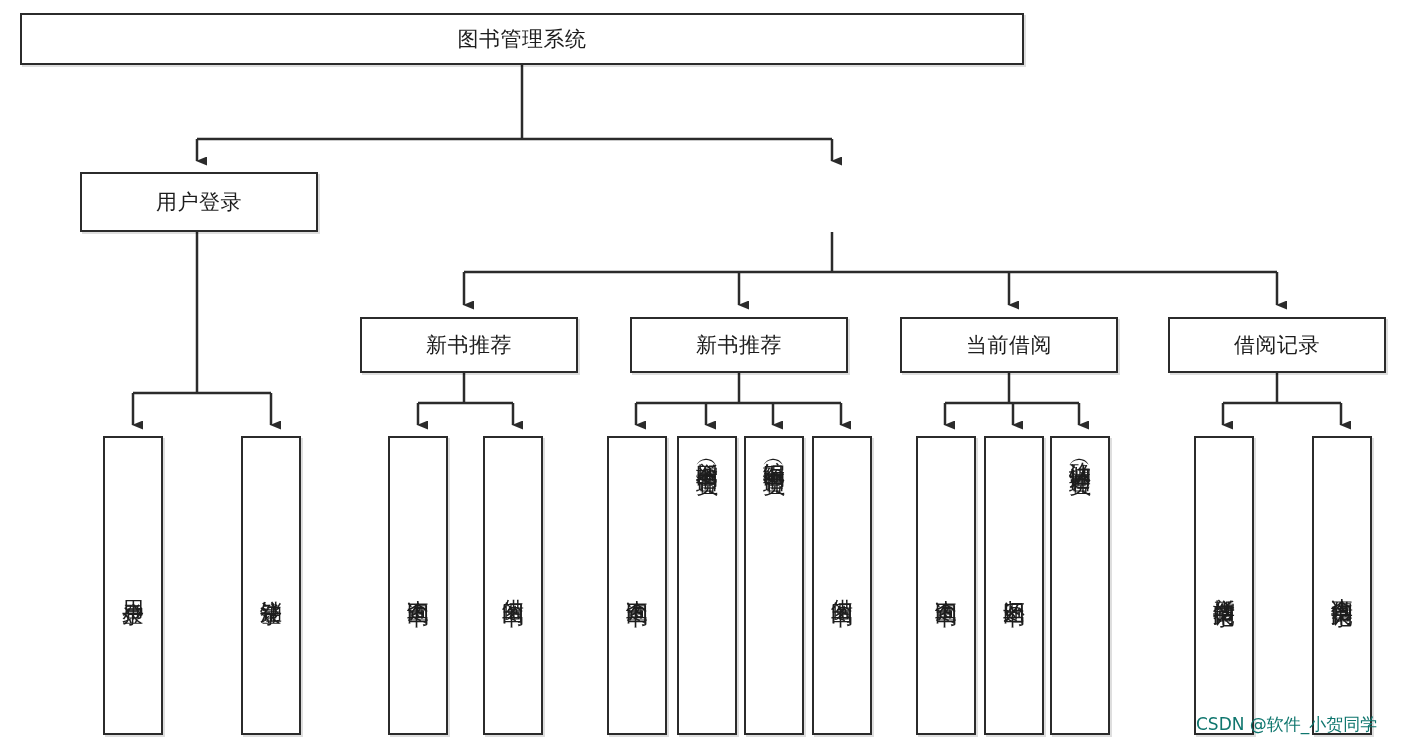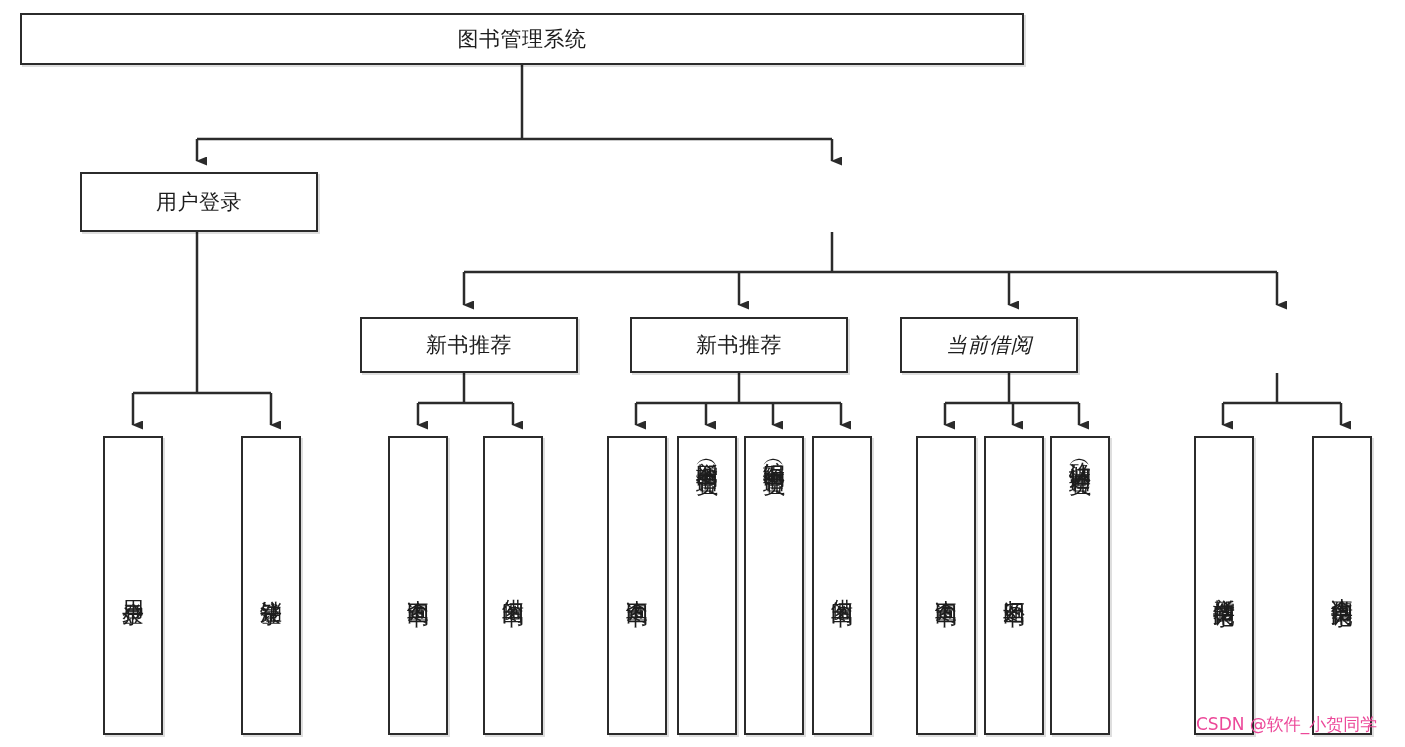--- a/index.html
+++ b/index.html
@@ -60,21 +60,21 @@
     line-height: 1;
   }
   .node-box.vertical.centered {
     align-items: center;
     padding-top: 0;
   }
   .watermark {
     position: absolute;
     font-family: "DejaVu Sans", "Liberation Sans", sans-serif;
     font-size: 17px;
-    color: #ec4899;
+    color: #0f766e;
     white-space: nowrap;
     pointer-events: none;
     text-align: right;
   }
 </style>
 </head>
 <body>
 
 <div id="diagram-root">
 
@@ -147,22 +147,25 @@
   <div class="node-box horizontal" style="left:80px; top:172px; width:238px; height:60px;">
     <span class="node-label">用户登录</span>
   </div>
 
   <div class="node-box horizontal" style="left:360px; top:317px; width:218px; height:56px;align-items:center;">
     <span class="node-label">新书推荐</span>
   </div>
   <div class="node-box horizontal" style="left:630px; top:317px; width:218px; height:56px;">
     <span class="node-label">新书推荐</span>
   </div>
-  <div class="node-box horizontal" style="left:900px; top:317px; width:178px; height:56px;font-style:italic;">
+  <div class="node-box horizontal" style="left:900px; top:317px; width:218px; height:56px;">
     <span class="node-label">当前借阅</span>
+  </div>
+  <div class="node-box horizontal" style="left:1168px; top:317px; width:218px; height:56px;">
+    <span class="node-label">借阅记录</span>
   </div>
 
   <div class="node-box vertical centered" style="left:103px; top:436px; width:60px; height:299px;">
     <span class="node-label">用户登录</span>
   </div>
   <div class="node-box vertical centered" style="left:241px; top:436px; width:60px; height:299px;">
     <span class="node-label">注销登录</span>
   </div>
 
   <div class="node-box vertical centered" style="left:388px; top:436px; width:60px; height:299px;">

